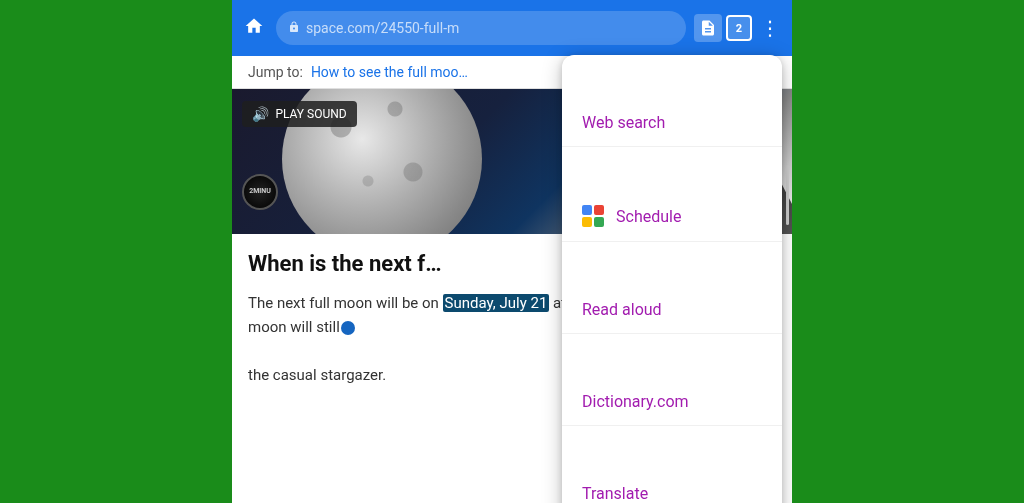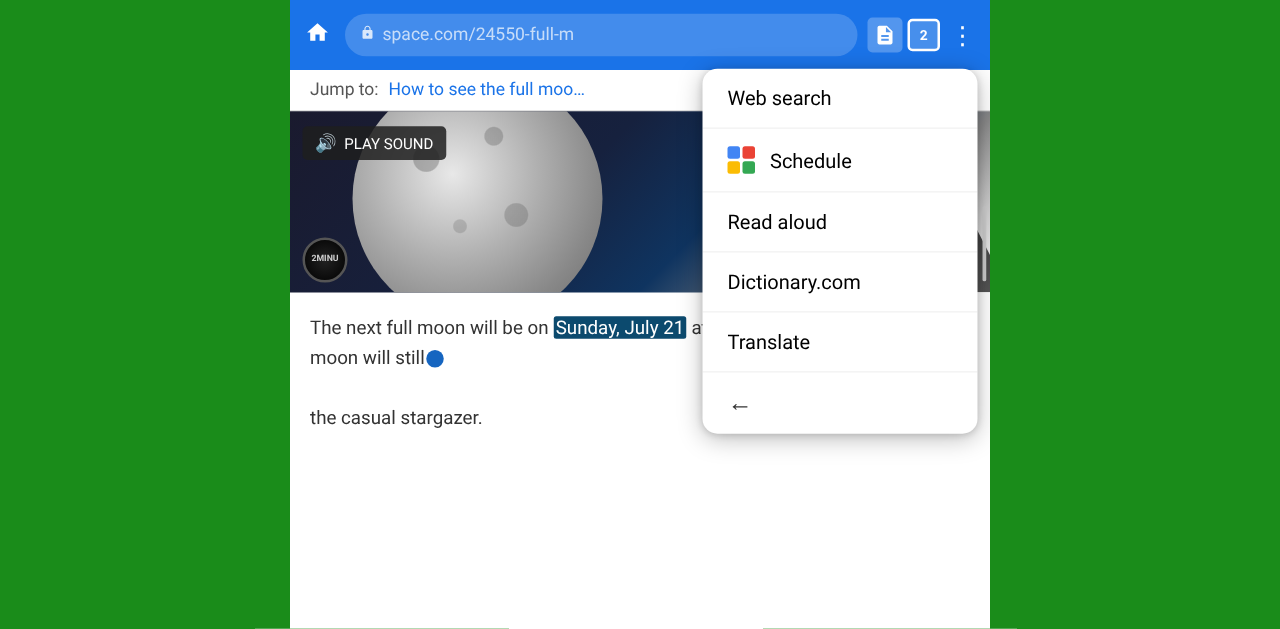--- a/index.html
+++ b/index.html
@@ -182,21 +182,21 @@
       align-items: center;
       gap: 6px;
     }
 
     .volume-icon {
       font-size: 14px;
     }
 
     .badge-2minu {
       position: absolute;
-      bottom: 8px;
+      bottom: 24px;
       left: 10px;
       width: 36px;
       height: 36px;
       border-radius: 50%;
       background: radial-gradient(circle, #222, #000);
       border: 2px solid #555;
       display: flex;
       align-items: center;
       justify-content: center;
       color: #ccc;
@@ -255,24 +255,25 @@
       box-shadow: 0 4px 20px rgba(0,0,0,0.25), 0 1px 6px rgba(0,0,0,0.15);
       overflow: hidden;
       z-index: 100;
     }
 
     .menu-item {
       display: flex;
       align-items: center;
       padding: 14px 20px;
       font-size: 16px;
-      color: #000000;
+      color: #a21caf;
       cursor: pointer;
       gap: 12px;
       border-bottom: 1px solid rgba(0,0,0,0.06);
+      margin-top: 44px;
     }
 
     .menu-item:last-child {
       border-bottom: none;
     }
 
     .menu-icon-schedule {
       width: 22px;
       height: 22px;
       display: grid;
@@ -358,20 +359,23 @@
     <div class="play-sound-btn">
       <span class="volume-icon">🔊</span>
       <span>PLAY SOUND</span>
     </div>
     <div class="badge-2minu">
       <span>2MINU</span>
     </div>
   </div>
 
   <div class="article-content">
+    <div class="article-title">
+      <span>When is the next f</span><span>…</span>
+    </div>
     <div class="article-body">
       <span>The next full moon will be on </span><span class="highlight-blue">Sunday, July 21</span><span> at 6:17 a.m. EDT (1017 GMT).</span><span class="selection-dot"></span><span>moon will still</span><span class="selection-dot"></span><br>
       <br>
       <span> the casual stargazer.</span>
     </div>
   </div>
 
   <div class="scrollbar-hint"></div>
 
   <div class="context-menu">

